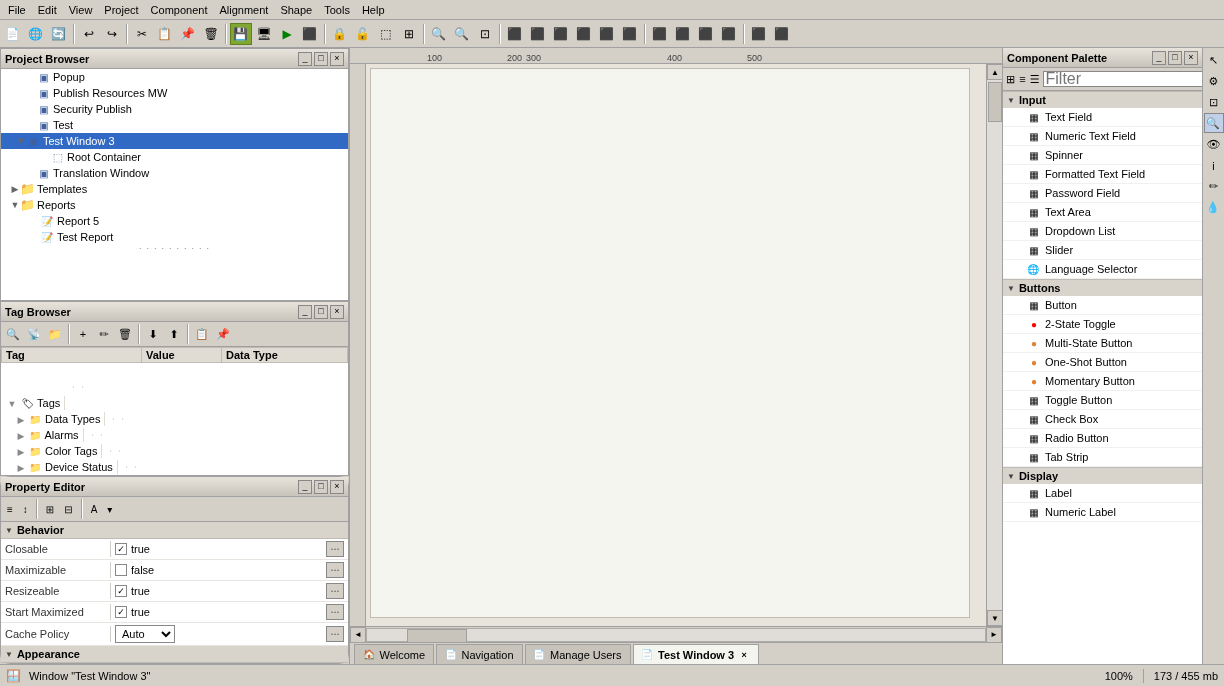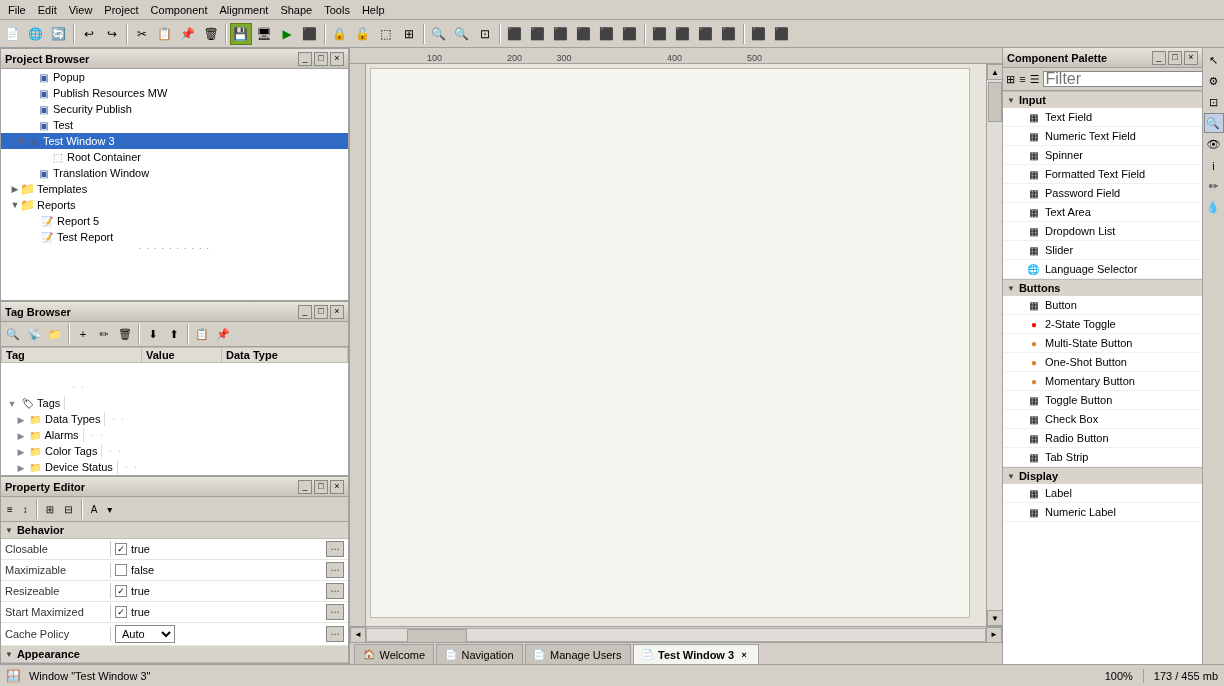--- a/index.html
+++ b/index.html
@@ -185,20 +185,21 @@
     }
     .tag-table td {
       border-right: 1px solid #e0dcd4;
       padding: 1px 4px;
       font-size: 11px;
     }
 
     
     .property-editor {
       flex: 1;
+      border-radius: 10px;
     }
     .property-editor .panel-content {
       flex: 1;
       overflow-y: auto;
       background: white;
     }
 
     .prop-toolbar {
       background: #d4d0c8;
       display: flex;
@@ -816,21 +817,21 @@
       </div>
     </div>
 
   </div>
 
   <div class="canvas-area">
 
     <div class="canvas-ruler-h">
       <span style="display:inline-block; width:80px; text-align:right; padding-right:4px;">100</span>
       <span style="display:inline-block; width:80px; text-align:right; padding-right:4px;">200</span>
-      <span style="display:inline-block; width:80px; text-align:center; padding-right:4px;">300</span>
+      <span style="display:inline-block; width:80px; text-align:left; padding-right:4px;">300</span>
       <span style="display:inline-block; width:80px; text-align:right; padding-right:4px;">400</span>
       <span style="display:inline-block; width:80px; text-align:right; padding-right:4px;">500</span>
     </div>
     <div class="canvas-wrapper">
 
       <div class="canvas-ruler-v">
         <span style="height:80px; display:flex; align-items:flex-end; justify-content:center; font-size:9px; writing-mode:vertical-rl; transform:rotate(180deg);"></span>
       </div>
 
       <div class="canvas-content">

